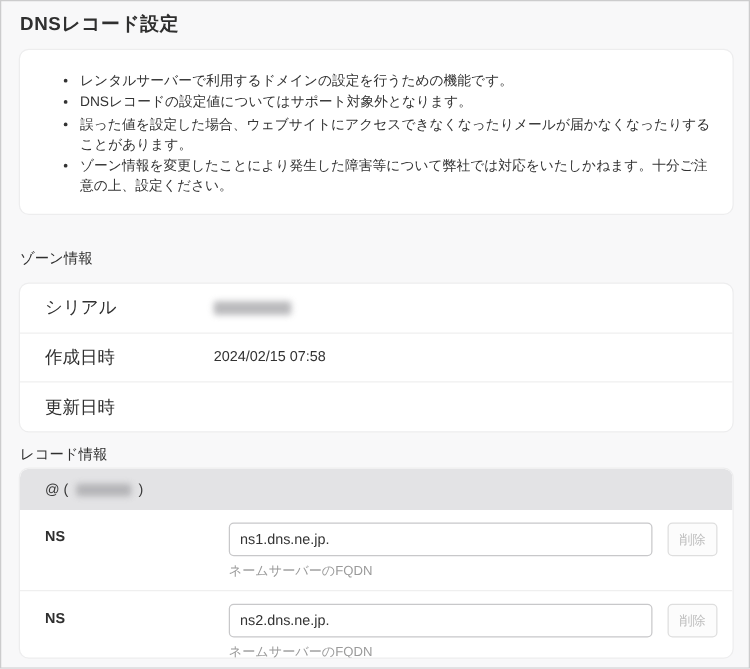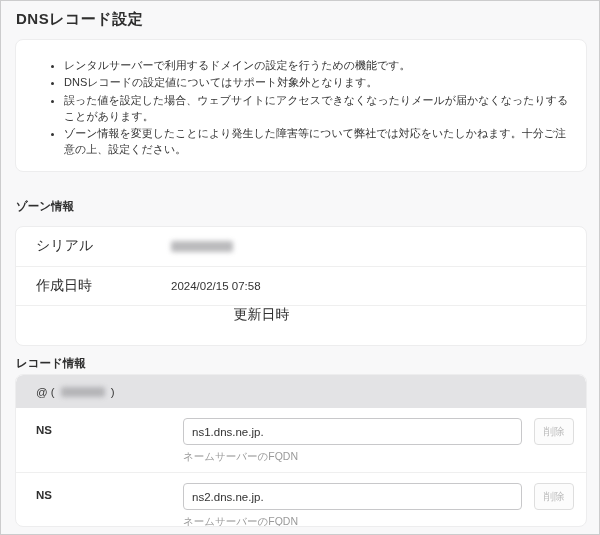--- a/index.html
+++ b/index.html
@@ -28,31 +28,31 @@
   .warn-icon { width: 14px; height: 13px; display: inline-block; }
   .notice-title { font-size: 11.5px; font-weight: bold; color: #2f2f2f; }
   .notice-list { margin: 7px 0 0 0; padding-left: 32px; list-style: disc; }
   .notice-list li {
     font-size: 11px; line-height: 1.48; color: #333;
     margin-bottom: 1px;
   }
   
   .section-label {
     position: absolute; left: 15px;
-    font-size: 11.5px; font-weight: bold; color: #2f2f2f;
+    font-size: 11.5px; font-weight: normal; color: #2f2f2f;
   }
   .zone-label { top: 198px; }
   .record-label { top: 355px; }
   
   .zone-card { top: 225px; height: 120px; display: flex; flex-direction: column; }
   .zone-row {
     flex: 1; display: flex; align-items: center;
     padding: 0 20px; border-bottom: 1px solid #efefef;
   }
-  .zone-row:last-child { border-bottom: none; flex-direction: column; }
+  .zone-row:last-child { border-bottom: none; }
   .row-label { width: 135px; font-size: 14px; font-weight: normal; color: #2f2f2f; flex: none; }
   .row-value { font-size: 11.5px; color: #333; }
   .redacted {
     display: inline-block; width: 62px; height: 11px;
     background: #a9a9ac; border-radius: 2px;
     filter: blur(2.5px); opacity: .8;
   }
   .highlight-box {
     display: inline-block; border: 3px solid #e00000;
     padding: 4px 10px 5px 9px; margin-left: -12px;

